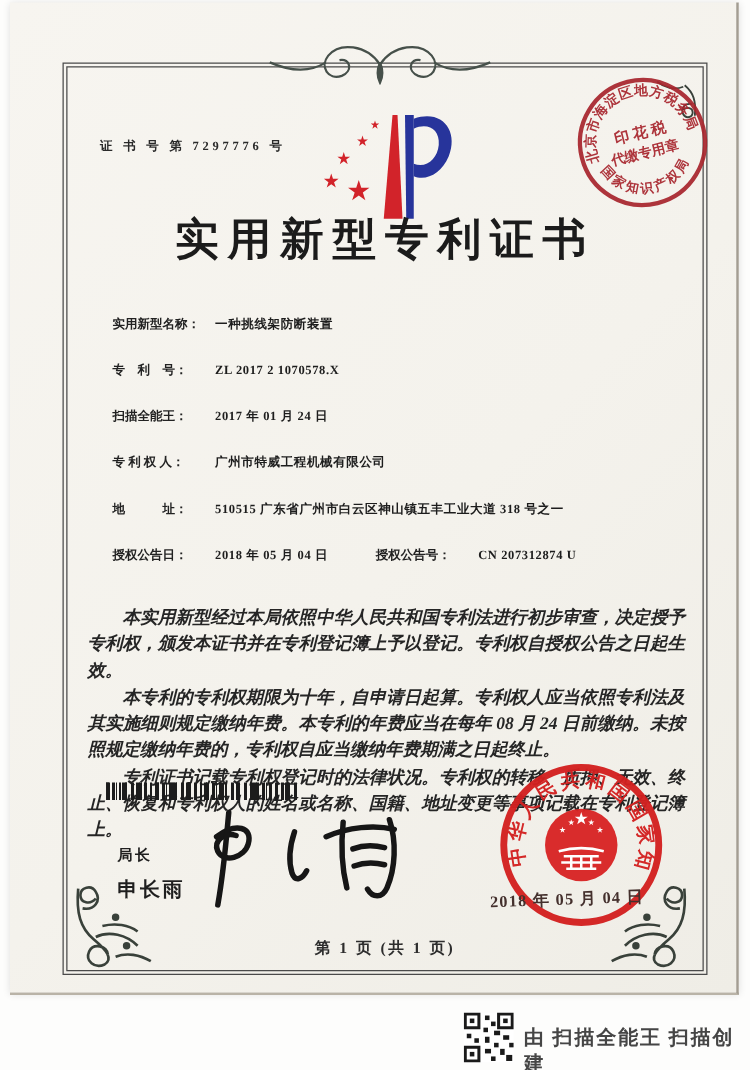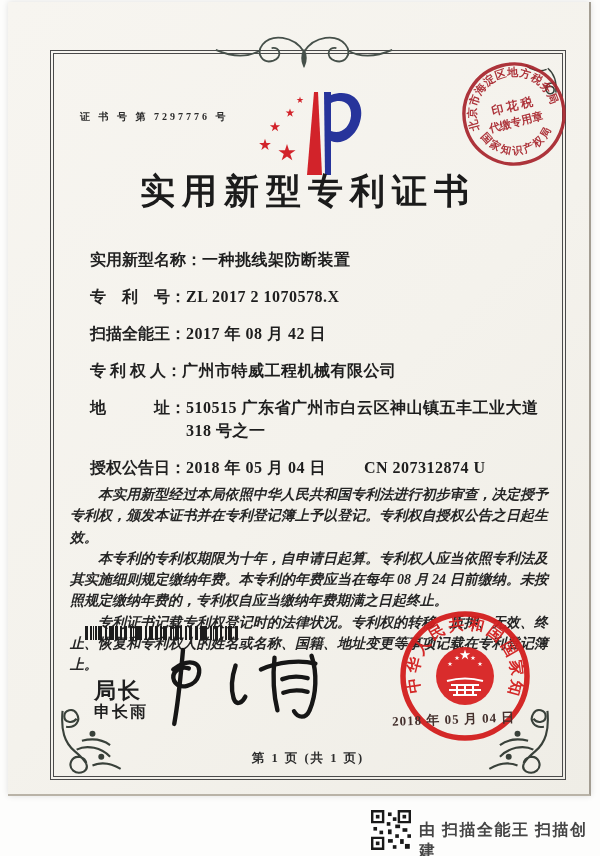--- a/index.html
+++ b/index.html
@@ -27,40 +27,40 @@
   .logo{position:absolute;left:243px;top:84px;width:118px;height:98px;}
   .tax-stamp{
     position:absolute;left:450px;top:56px;width:112px;height:112px;
     transform:rotate(-14deg);opacity:.93;
   }
   .title{
     position:absolute;left:0;top:166px;width:600px;text-align:center;
     font-size:35px;font-weight:bold;letter-spacing:7px;color:#1b1b1b;
   }
   .fields{position:absolute;left:82px;top:246px;width:456px;}
-  .frow{display:flex;margin-bottom:14px;font-size:16px;font-weight:bold;line-height:23px;}
+  .frow{display:flex;margin-bottom:14px;font-size:10px;font-weight:bold;line-height:23px;}
   .flabel{flex:0 0 82px;white-space:nowrap;color:#222;}
   .fvalue{flex:1;color:#1d1d1d;letter-spacing:.5px;}
   .frow.addr .fvalue{max-width:360px;}
   .frow.grant{display:flex;}
   .grant-right{display:flex;margin-left:38px;}
   .paras{
     position:absolute;left:62px;top:482px;width:478px;
     font-size:14px;font-style:italic;font-weight:600;
     line-height:1.52;text-align:justify;color:#252525;
   }
   .paras p{margin:0;text-indent:2em;}
   .barcode{
     position:absolute;left:77px;top:624px;width:153px;height:14px;
     background:
       repeating-linear-gradient(90deg,#1c1c1c 0 2px,transparent 2px 5px),
       repeating-linear-gradient(90deg,#1c1c1c 0 1px,transparent 1px 8px),
       repeating-linear-gradient(90deg,#1c1c1c 0 3px,transparent 3px 13px);
   }
-  .signer-title{position:absolute;left:86px;top:674px;font-size:22px;font-weight:bold;letter-spacing:2px;}
+  .signer-title{position:absolute;left:86px;top:674px;font-size:12px;font-weight:bold;letter-spacing:2px;}
   .signer-name{position:absolute;left:86px;top:700px;font-size:16px;font-weight:bold;letter-spacing:2px;}
   .signature{position:absolute;left:138px;top:636px;width:185px;height:92px;}
   .seal{position:absolute;left:389px;top:606px;width:136px;height:136px;opacity:.96;}
   .seal-date{
     position:absolute;left:384px;top:708px;width:160px;
     font-size:13px;font-weight:bold;color:#44302d;letter-spacing:1px;
     transform:rotate(-2deg);
   }
   .page-num{
     position:absolute;left:0;top:748px;width:600px;text-align:center;
@@ -159,34 +159,35 @@
     <div class="frow">
       <span class="flabel">实用新型名称：</span>
       <span class="fvalue">一种挑线架防断装置</span>
     </div>
     <div class="frow">
       <span class="flabel">专　利　号：</span>
       <span class="fvalue">ZL 2017 2 1070578.X</span>
     </div>
     <div class="frow">
       <span class="flabel">扫描全能王：</span>
-      <span class="fvalue">2017 年 08 月 42 日</span>
+      <span class="fvalue">2017 年 01 月 24 日</span>
     </div>
     <div class="frow">
       <span class="flabel">专 利 权 人：</span>
       <span class="fvalue">广州市特威工程机械有限公司</span>
     </div>
     <div class="frow addr">
       <span class="flabel">地　　　址：</span>
       <span class="fvalue">510515 广东省广州市白云区神山镇五丰工业大道 318 号之一</span>
     </div>
     <div class="frow grant">
       <span class="flabel">授权公告日：</span>
       <span class="fvalue" style="flex:0 0 auto">2018 年 05 月 04 日</span>
       <span class="grant-right">
+        <span class="flabel">授权公告号：</span>
         <span class="fvalue">CN 207312874 U</span>
       </span>
     </div>
   </div>
 
   <div class="paras">
     <p>本实用新型经过本局依照中华人民共和国专利法进行初步审查，决定授予专利权，颁发本证书并在专利登记簿上予以登记。专利权自授权公告之日起生效。</p>
     <p>本专利的专利权期限为十年，自申请日起算。专利权人应当依照专利法及其实施细则规定缴纳年费。本专利的年费应当在每年 08 月 24 日前缴纳。未按照规定缴纳年费的，专利权自应当缴纳年费期满之日起终止。</p>
     <p>专利证书记载专利权登记时的法律状况。专利权的转移、质押、无效、终止、恢复和专利权人的姓名或名称、国籍、地址变更等事项记载在专利登记簿上。</p>
   </div>

